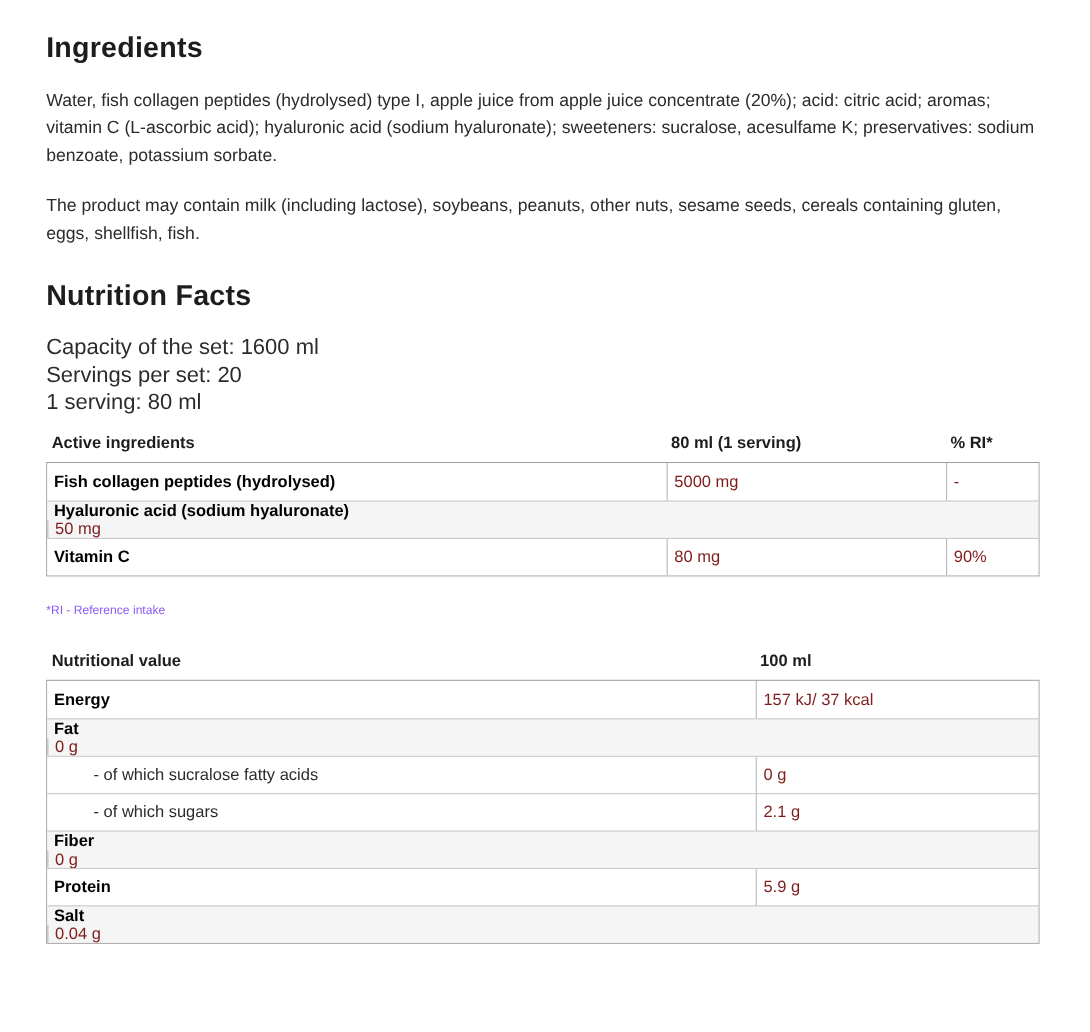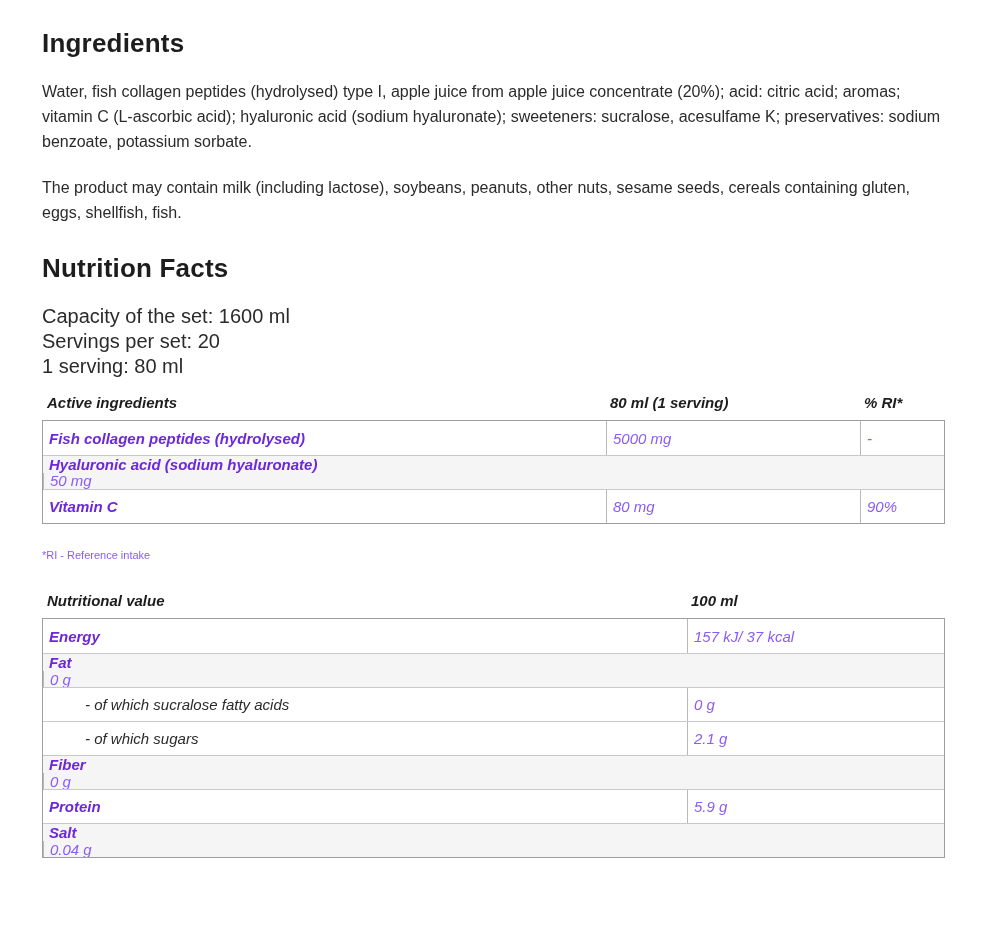--- a/index.html
+++ b/index.html
@@ -58,25 +58,24 @@
     background: #ffffff;
   }
   .trow + .trow { border-top: 1px solid #c9c9c9; }
   .trow.striped { background: #f5f5f5; flex-direction: column; }
   .cell {
     display: flex;
     align-items: center;
     padding-left: 6px;
     overflow: hidden;
     white-space: nowrap;
-    font-style: italic;
   }
   .trow .cell + .cell { border-left: 1px solid #b9b9b9; }
-  .cell.bold { font-weight: 700; color: #6d28d9; }
-  .cell.val { color: #8b5cf6; text-align: right; }
+  .cell.bold { font-weight: 700; color: #000000; }
+  .cell.val { color: #7f1d1d; text-align: right; }
 
   
   .tbl-active .c1 { width: 563px; }
   .tbl-active .c2 { width: 254px; }
   .tbl-active .c3 { width: 86px; flex: 1; }
 
   
   .tbl-nutri .c1 { width: 644px; }
   .tbl-nutri .c2 { width: 259px; flex: 1; }
   .trow.sub .cell.name { font-weight: 400; color: #2b2b2b; padding-left: 42px; }

